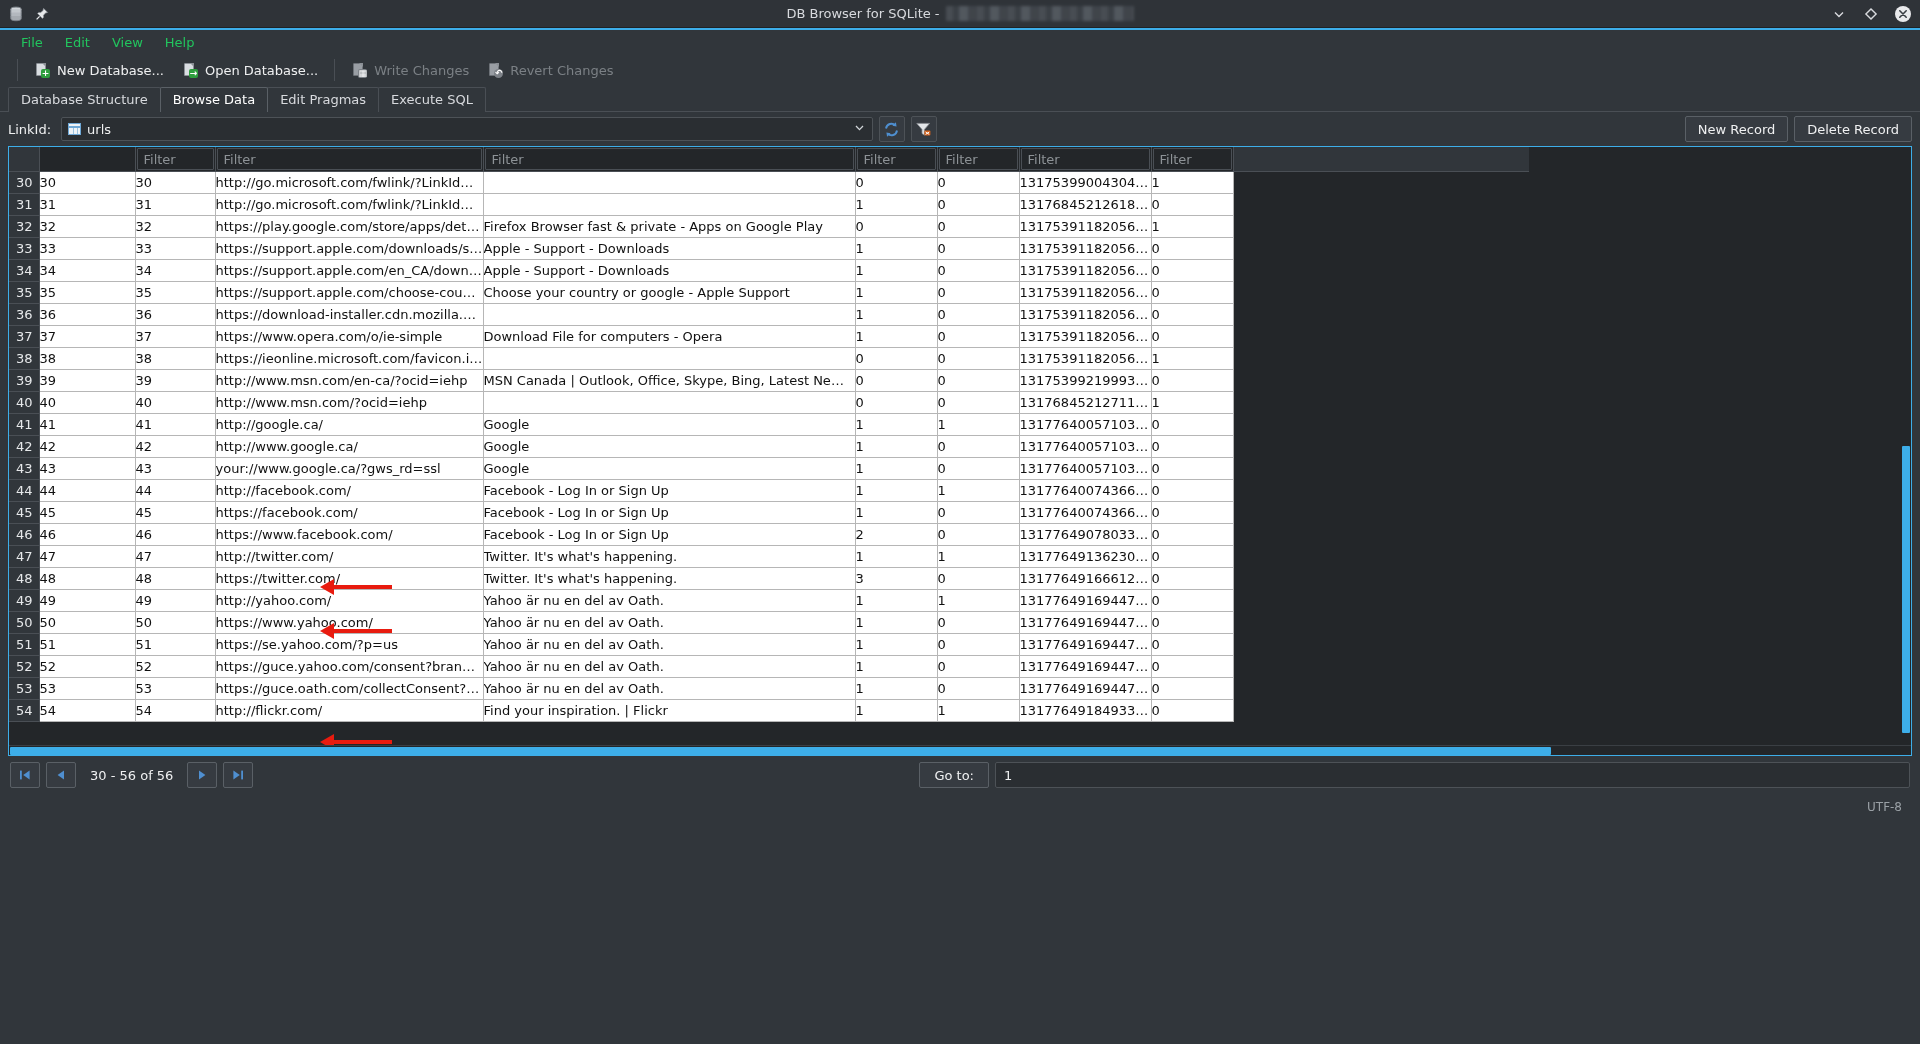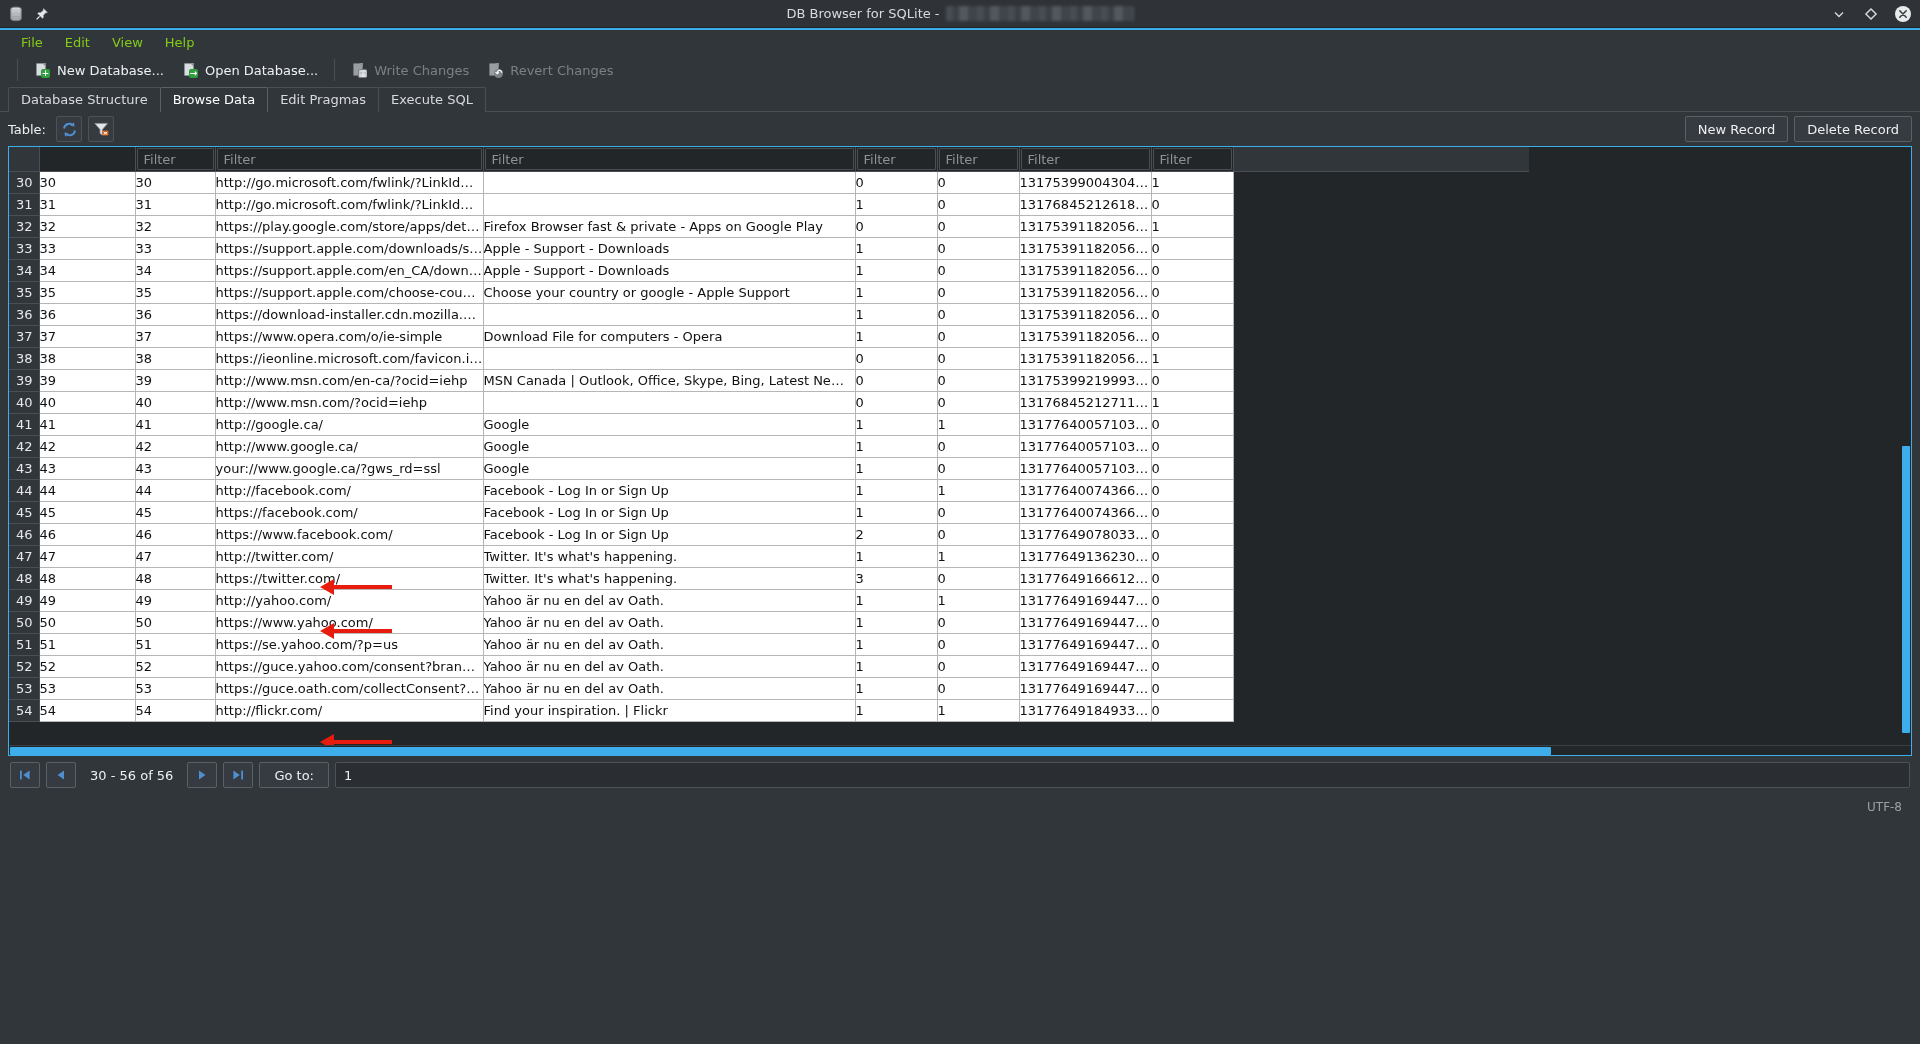--- a/index.html
+++ b/index.html
@@ -53,21 +53,21 @@
   #menubar {
     height: 24px;
     display: flex; align-items: center;
     padding-left: 10px;
     background: #31363b;
     gap: 0px;
   }
   .menu-item {
     padding: 3px 11px;
     font-size: 13px;
-    color: #84cc16;
+    color: #22c55e;
     border-radius: 2px;
   }
 
   
   #toolbar {
     height: 32px;
     display: flex; align-items: center;
     background: #31363b;
     padding-left: 10px;
     gap: 0;
@@ -327,20 +327,21 @@
   }
   .nav-btn {
     width: 30px; height: 26px;
     border: 1px solid #5a6066; background: #363b41; border-radius: 2px;
     display: flex; align-items: center; justify-content: center;
   }
   #range-label { font-size: 13px; color: #eff0f1; padding: 0 8px; white-space: nowrap; }
   #goto-btn {
     height: 26px; border: 1px solid #5a6066; background: #363b41; border-radius: 2px;
     padding: 0 14px; display:flex; align-items:center; font-size:13px; color:#eff0f1;
+    margin-left: 660px;
   }
   #goto-input {
     flex: 1 1 auto; height: 26px;
     background: #2a2e32; border: 1px solid #4d5257; border-radius: 2px;
     display: flex; align-items: center; padding-left: 8px;
     font-size: 13px; color: #eff0f1;
     min-width: 0;
   }
 
   
@@ -445,22 +446,31 @@
 </div>
 
 <div id="tabstrip">
   <div class="tab">Database Structure</div>
   <div class="tab active">Browse Data</div>
   <div class="tab">Edit Pragmas</div>
   <div class="tab">Execute SQL</div>
 </div>
 
 <div id="tablerow">
-  <span id="table-label">Table:</span>
-
+  <span id="table-label">LinkId:</span>
+
+  <div id="table-combo">
+    <span class="grid-icon"></span>
+    <span id="table-combo-text">urls</span>
+    <span id="table-combo-arrow">
+      <svg width="13" height="13" viewBox="0 0 13 13">
+          <polyline points="3,5 6.5,8.6 10,5" fill="none" stroke="#d2d6da" stroke-width="1.3"></polyline>
+        </svg>
+    </span>
+  </div>
 
   <div class="icon-btn">
     <svg width="17" height="17" viewBox="0 0 17 17">
       <path d="M3 7.5 a5.5 5.5 0 0 1 9.4 -3.1" fill="none" stroke="#4f8fd0" stroke-width="1.9"></path>
       <polygon points="12.9,1.2 13.6,5.4 9.4,4.8" fill="#4f8fd0"></polygon>
       <path d="M14 9.5 a5.5 5.5 0 0 1 -9.4 3.1" fill="none" stroke="#4f8fd0" stroke-width="1.9"></path>
       <polygon points="4.1,15.8 3.4,11.6 7.6,12.2" fill="#4f8fd0"></polygon>
     </svg>
   </div>
 

